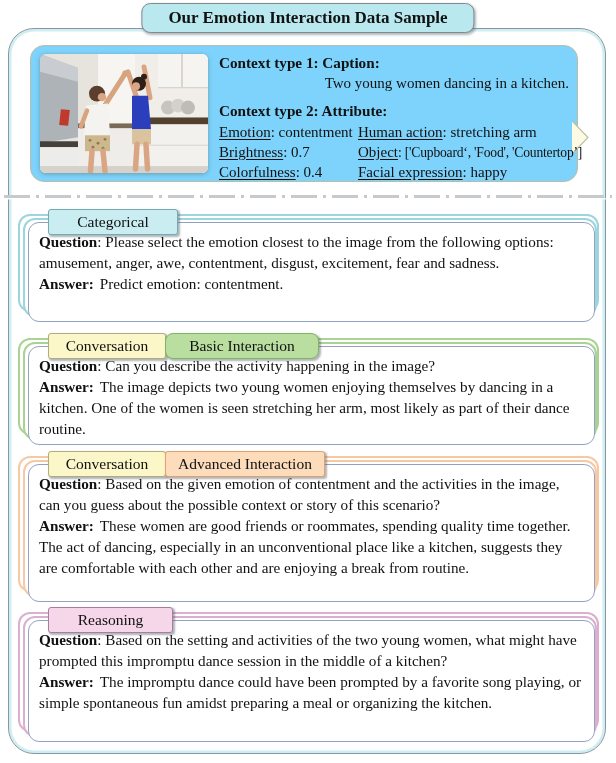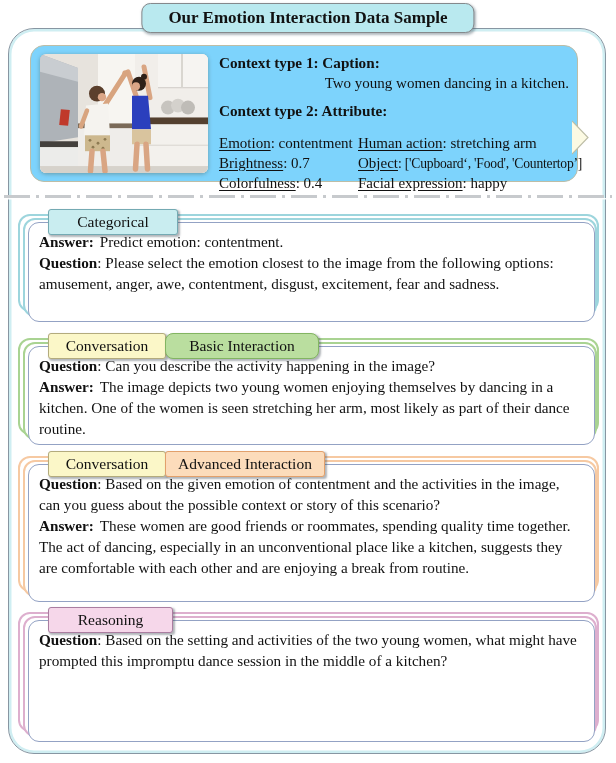--- a/index.html
+++ b/index.html
@@ -23,21 +23,21 @@
   .bubble-tail{position:absolute;right:-15px;top:74px;width:20px;height:36px;}
 
   .photo{position:absolute;left:9px;top:8px;width:168px;height:119px;border-radius:6px;
          overflow:hidden;box-shadow:0 1px 4px rgba(60,50,20,.35);}
   .photo svg{display:block;width:100%;height:100%;}
 
   .ctx-text{position:absolute;left:188px;top:7px;right:8px;font-size:15px;line-height:20px;}
   .ctx-label{font-weight:bold;font-size:15.2px;}
   .ctx-caption{margin:0 0 8px 0;text-align:right;}
   .attr-grid{display:grid;grid-auto-flow:column;grid-template-rows:repeat(3,20px);
-         grid-template-columns:139px 1fr;margin-top:12px;}
+         grid-template-columns:139px 1fr;margin-top:1px;}
   .attr-key{text-decoration:underline;text-underline-offset:2px;}
   .attr-row{white-space:nowrap;}
   .attr-row.obj .attr-val,.attr-row.obj .attr-sep{font-size:13.6px;letter-spacing:-0.2px;}
 
   
   .divider{position:absolute;left:4px;top:195px;width:608px;height:3px;
          background-image:repeating-linear-gradient(to right,
            #c7cacd 0 26px,transparent 26px 32px,#c7cacd 32px 35px,transparent 35px 41px);
          box-shadow:0 1.5px 0 rgba(255,255,255,.9);}
 
@@ -131,22 +131,22 @@
       </div>
     </div>
   </div>
 
   <div class="divider"></div>
 
   <section class="panel" style="left:28px;top:222px;width:567px;height:100px">
     <div class="back b2" style="border-color: rgb(157, 213, 221);"></div>
     <div class="back b1" style="border-color: rgb(157, 213, 221);"></div>
     <div class="card" style="border-color: rgb(147, 162, 196);">
+      <p class="qa"><b>Question</b><span>: </span><span>Please select the emotion closest to the image from the following options: amusement, anger, awe, contentment, disgust, excitement, fear and sadness.</span></p>
       <p class="qa"><b>Answer:</b><span class="agap">Predict emotion: contentment.</span></p>
-      <p class="qa"><b>Question</b><span>: </span><span>Please select the emotion closest to the image from the following options: amusement, anger, awe, contentment, disgust, excitement, fear and sadness.</span></p>
     </div>
     <div class="tabs">
       <span class="tab" style="width: 128px; background: rgb(201, 237, 240); border-color: rgb(116, 170, 179);">Categorical</span>
     </div>
   </section>
 
   <section class="panel" style="left:28px;top:346px;width:567px;height:99px">
     <div class="back b2" style="border-color: rgb(169, 211, 146);"></div>
     <div class="back b1" style="border-color: rgb(169, 211, 146);"></div>
     <div class="card" style="border-color: rgb(147, 162, 196);">
@@ -170,19 +170,20 @@
       <span class="tab" style="width: 116px; background: rgb(251, 247, 200); border-color: rgb(179, 171, 125);">Conversation</span>
       <span class="tab" style="width: 158px; background: rgb(252, 220, 187); border-color: rgb(226, 160, 107);">Advanced Interaction</span>
     </div>
   </section>
 
   <section class="panel" style="left:28px;top:620px;width:567px;height:122px">
     <div class="back b2" style="border-color: rgb(221, 175, 206);"></div>
     <div class="back b1" style="border-color: rgb(221, 175, 206);"></div>
     <div class="card" style="border-color: rgb(147, 162, 196);">
       <p class="qa"><b>Question</b><span>: </span><span>Based on the setting and activities of the two young women, what might have prompted this impromptu dance session in the middle of a kitchen?</span></p>
+      <p class="qa"><b>Answer:</b><span class="agap">The impromptu dance could have been prompted by a favorite song playing, or simple spontaneous fun amidst preparing a meal or organizing the kitchen.</span></p>
     </div>
     <div class="tabs">
       <span class="tab" style="width: 123px; background: rgb(246, 215, 234); border-color: rgb(170, 125, 160);">Reasoning</span>
     </div>
   </section>
 
 </div>
 
 </body></html>

